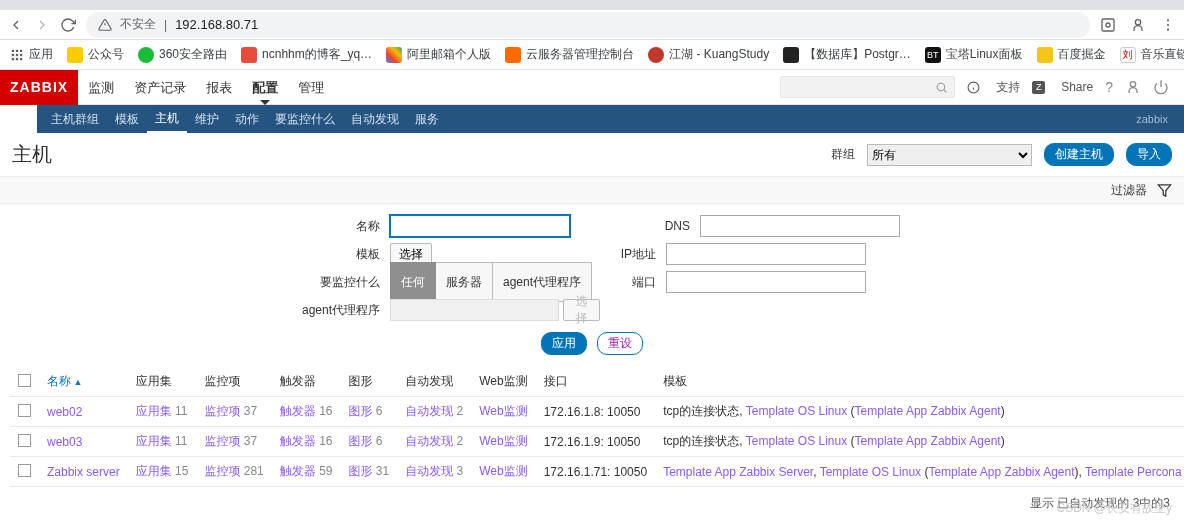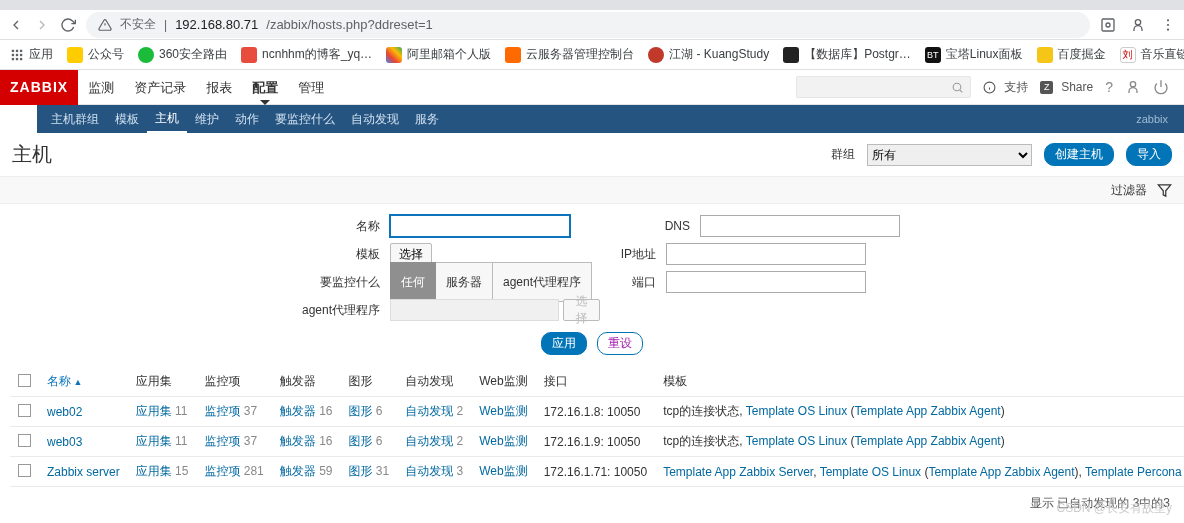--- a/index.html
+++ b/index.html
@@ -23,21 +23,21 @@
   
   .z-header { height:35px; background:#fff; display:flex; align-items:center; border-bottom:1px solid #e5e5e5; }
   .z-logo { background:#d40000; color:#fff; font-weight:bold; height:35px; line-height:35px; padding:0 10px; font-size:14px; letter-spacing:1px; }
   .z-nav { display:flex; height:35px; }
   .z-nav a { padding:0 10px; line-height:35px; color:#333; font-size:13px; position:relative; }
   .z-nav a.active { font-weight:600; }
   .z-nav a.active::after { content:""; position:absolute; bottom:-1px; left:50%; transform:translateX(-50%); border:5px solid transparent; border-top-color:#333; top:30px;}
   .z-header-right { margin-left:auto; display:flex; align-items:center; gap:12px; padding-right:15px; color:#555; font-size:12px;}
   .z-search { width:175px; height:22px; background:#f2f2f2; border:1px solid #e5e5e5; border-radius:2px; display:flex; align-items:center; justify-content:flex-end; padding:0 6px;}
   .z-search svg { width:13px; height:13px; color:#999; }
-  .z-link { display:flex; align-items:center; gap:8px; color:#555;}
+  .z-link { display:flex; align-items:center; gap:16px; color:#555;}
   .z-link svg { width:13px; height:13px; }
 
   
   .z-subnav { height:28px; background:#265480; display:flex; align-items:center; padding:0 6px;margin-left:37px; }
   .z-subnav a { color:#cfe0ef; padding:0 8px; line-height:28px; font-size:12px; }
   .z-subnav a.active { color:#fff; border-bottom:2px solid #fff; line-height:26px; }
   .z-subnav .crumb { margin-left:auto; color:#9fbcd6; font-size:11px; padding-right:10px;}
 
   
   .page-title { display:flex; align-items:center; padding:8px 12px; }
@@ -69,21 +69,21 @@
   .btn-group .seg.active { background:#8f8f8f; color:#fff; border-color:#8f8f8f;}
   .btn-group .seg + .seg { border-left:none; }
   .form-actions { display:flex; justify-content:center; gap:10px; padding:8px 0; }
 
   
   table.list { width:calc(100% - 20px); margin:0 10px; border-collapse:collapse; font-size:12px; }
   table.list th, table.list td { text-align:left; padding:6px 8px; border-bottom:1px solid #eaeaea; vertical-align:middle; white-space:nowrap;}
   table.list th { color:#0b74bd; font-weight:400; cursor:pointer; }
   table.list th.plain { color:#333; cursor:default;}
   .sort-asc::after { content:" ▲"; font-size:9px; color:#0b74bd;}
-  .lnk { color:#0369a1; }
+  .lnk { color:#8b5cf6; }
   .cnt { color:#888; }
   .chk { width:13px; height:13px; border:1px solid #999; display:inline-block; }
   
   .footer-note { text-align:right; padding:8px 14px; color:#555; font-size:12px;}
   .bulk-bar { padding:6px 10px; display:flex; align-items:center; gap:8px; font-size:12px; color:#333;}
   .watermark { position:absolute; right:12px; bottom:6px; color:#ccc; font-size:12px;}
 </style>
 </head>
 <body>
 
@@ -108,21 +108,20 @@
     </span>
   <div class="url-box">
     <svg width="14" height="14" viewBox="0 0 24 24" fill="none" stroke="#5f6368" stroke-width="2">
         <path d="M12 9v4"></path>
         <path d="M12 17h.01"></path>
         <path d="M10.29 3.86 1.82 18a2 2 0 0 0 1.71 3h16.94a2 2 0 0 0 1.71-3L13.71 3.86a2 2 0 0 0-3.42 0z"></path>
       </svg>
     <span class="insecure">不安全</span>
     <span style="color:#5f6368">|</span>
     <span class="urltxt">192.168.80.71</span>
-      <span class="rest">/zabbix/hosts.php?ddreset=1</span>
   </div>
   <div class="addr-right">
     <svg width="16" height="16" viewBox="0 0 24 24" fill="none" stroke="currentColor" stroke-width="2">
         <circle cx="12" cy="12" r="3"></circle>
         <rect x="3" y="3" width="18" height="18" rx="2"></rect>
       </svg>
     <svg width="16" height="16" viewBox="0 0 24 24" fill="none" stroke="currentColor" stroke-width="2">
         <circle cx="12" cy="8" r="4"></circle>
         <path d="M6 21v-2a6 6 0 0 1 12 0v2"></path>
       </svg>

